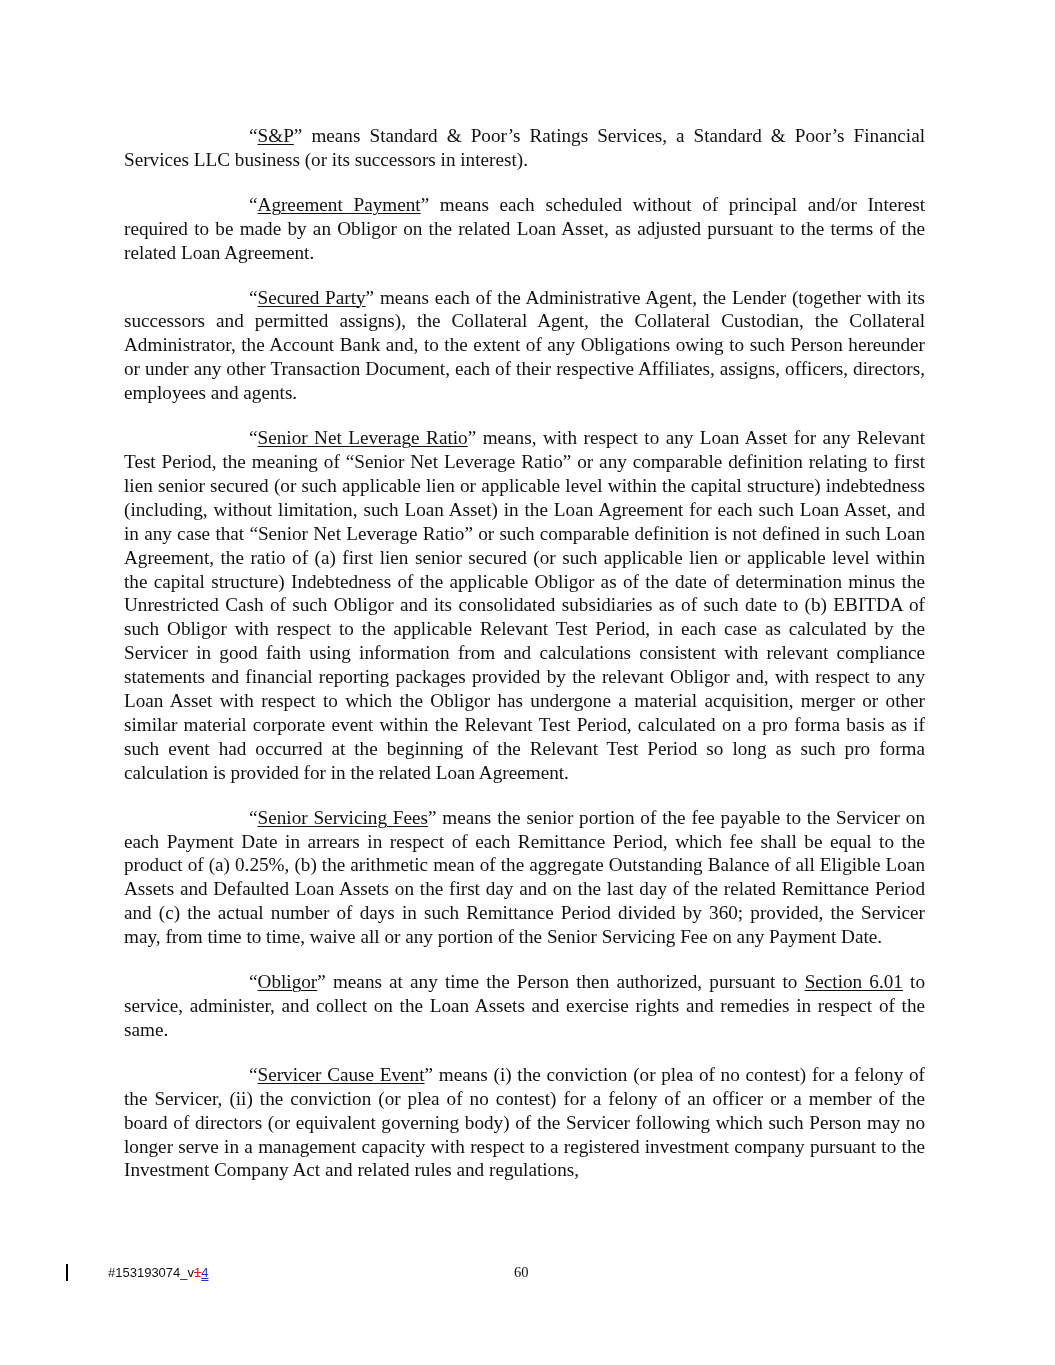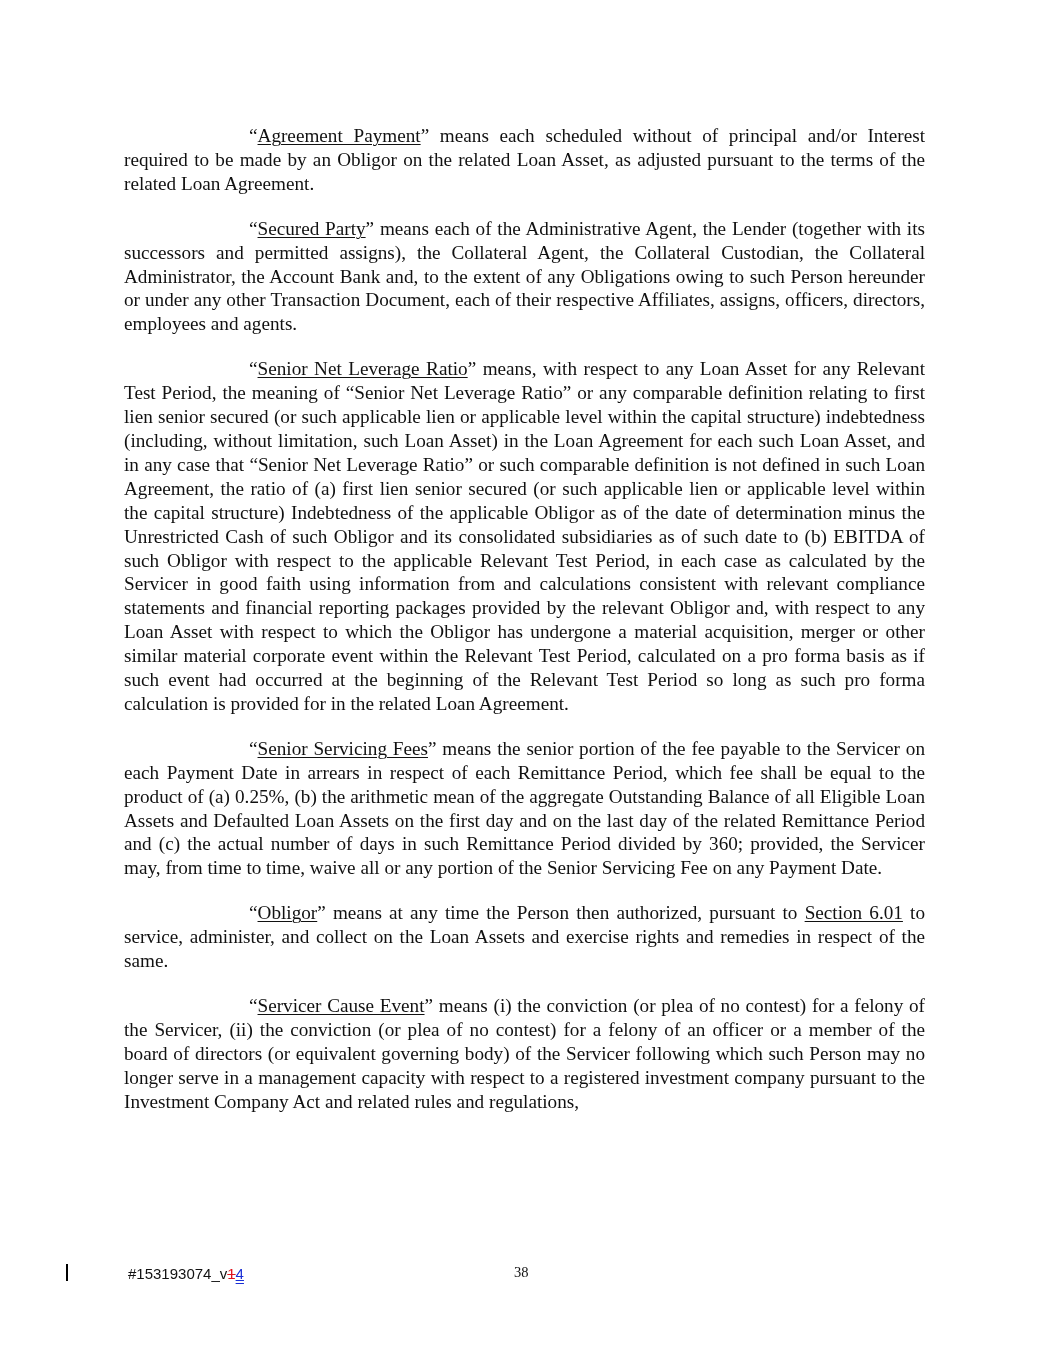--- a/index.html
+++ b/index.html
@@ -34,24 +34,24 @@
     .footer-bar {
       position: absolute;
       left: 66px;
       top: 1264px;
       width: 2px;
       height: 17px;
       background: #000;
     }
     .footer-docid {
       position: absolute;
-      left: 128px;
+      left: 108px;
       top: 1265px;
       font-family: "Liberation Sans", "DejaVu Sans", sans-serif;
-      font-size: 15px;
+      font-size: 13px;
       color: #111;
     }
     .del {
       color: #e0141e;
       text-decoration: line-through;
     }
     .ins {
       color: #1a2fd6;
       text-decoration: underline double;
     }
@@ -61,32 +61,33 @@
       top: 1264px;
       font-size: 14.5px;
       color: #111;
     }
   </style>
 </head>
 <body>
 
 <div class="page">
 
+  <p class="para"><span>“</span><span class="u">S&amp;P</span><span>”</span><span> means Standard &amp; Poor’s Ratings Services, a Standard &amp; Poor’s Financial Services LLC business (or its successors in interest).</span></p>
 
   <p class="para"><span>“</span><span class="u">Agreement Payment</span><span>”</span><span> means each scheduled without of principal and/or Interest required to be made by an Obligor on the related Loan Asset, as adjusted pursuant to the terms of the related Loan Agreement.</span></p>
 
   <p class="para"><span>“</span><span class="u">Secured Party</span><span>”</span><span> means each of the Administrative Agent, the Lender (together with its successors and permitted assigns), the Collateral Agent, the Collateral Custodian, the Collateral Administrator, the Account Bank and, to the extent of any Obligations owing to such Person hereunder or under any other Transaction Document, each of their respective Affiliates, assigns, officers, directors, employees and agents.</span></p>
 
   <p class="para"><span>“</span><span class="u">Senior Net Leverage Ratio</span><span>”</span><span> means, with respect to any Loan Asset for any Relevant Test Period, the meaning of “Senior Net Leverage Ratio” or any comparable definition relating to first lien senior secured (or such applicable lien or applicable level within the capital structure) indebtedness (including, without limitation, such Loan Asset) in the Loan Agreement for each such Loan Asset, and in any case that “Senior Net Leverage Ratio” or such comparable definition is not defined in such Loan Agreement, the ratio of (a) first lien senior secured (or such applicable lien or applicable level within the capital structure) Indebtedness of the applicable Obligor as of the date of determination </span><span class="i">minus</span><span> the Unrestricted Cash of such Obligor and its consolidated subsidiaries as of such date to (b) EBITDA of such Obligor with respect to the applicable Relevant Test Period, in each case as calculated by the Servicer in good faith using information from and calculations consistent with relevant compliance statements and financial reporting packages provided by the relevant Obligor and, with respect to any Loan Asset with respect to which the Obligor has undergone a material acquisition, merger or other similar material corporate event within the Relevant Test Period, calculated on a </span><span class="i">pro forma</span><span> basis as if such event had occurred at the beginning of the Relevant Test Period so long as such </span><span class="i">pro forma</span><span> calculation is provided for in the related Loan Agreement.</span></p>
 
   <p class="para"><span>“</span><span class="u">Senior Servicing Fees</span><span>”</span><span> means the senior portion of the fee payable to the Servicer on each Payment Date in arrears in respect of each Remittance Period, which fee shall be equal to the product of (a) 0.25%, (b) the arithmetic mean of the aggregate Outstanding Balance of all Eligible Loan Assets and Defaulted Loan Assets on the first day and on the last day of the related Remittance Period and (c) the actual number of days in such Remittance Period </span><span class="i">divided by</span><span> 360; </span><span class="i">provided</span><span>, the Servicer may, from time to time, waive all or any portion of the Senior Servicing Fee on any Payment Date.</span></p>
 
   <p class="para"><span>“</span><span class="u">Obligor</span><span>”</span><span> means at any time the Person then authorized, pursuant to </span><span class="u">Section 6.01</span><span> to service, administer, and collect on the Loan Assets and exercise rights and remedies in respect of the same.</span></p>
 
   <p class="para"><span>“</span><span class="u">Servicer Cause Event</span><span>”</span><span> means (i) the conviction (or plea of no contest) for a felony of the Servicer, (ii) the conviction (or plea of no contest) for a felony of an officer or a member of the board of directors (or equivalent governing body) of the Servicer following which such Person may no longer serve in a management capacity with respect to a registered investment company pursuant to the Investment Company Act and related rules and regulations,</span></p>
 
 </div>
 
 <div class="footer-bar"></div>
 
 <div class="footer-docid"><span>#153193074_v</span><span class="del">1</span><span class="ins">4</span></div>
 
-<div class="footer-page">38</div>
+<div class="footer-page">60</div>
 
 </body></html>

